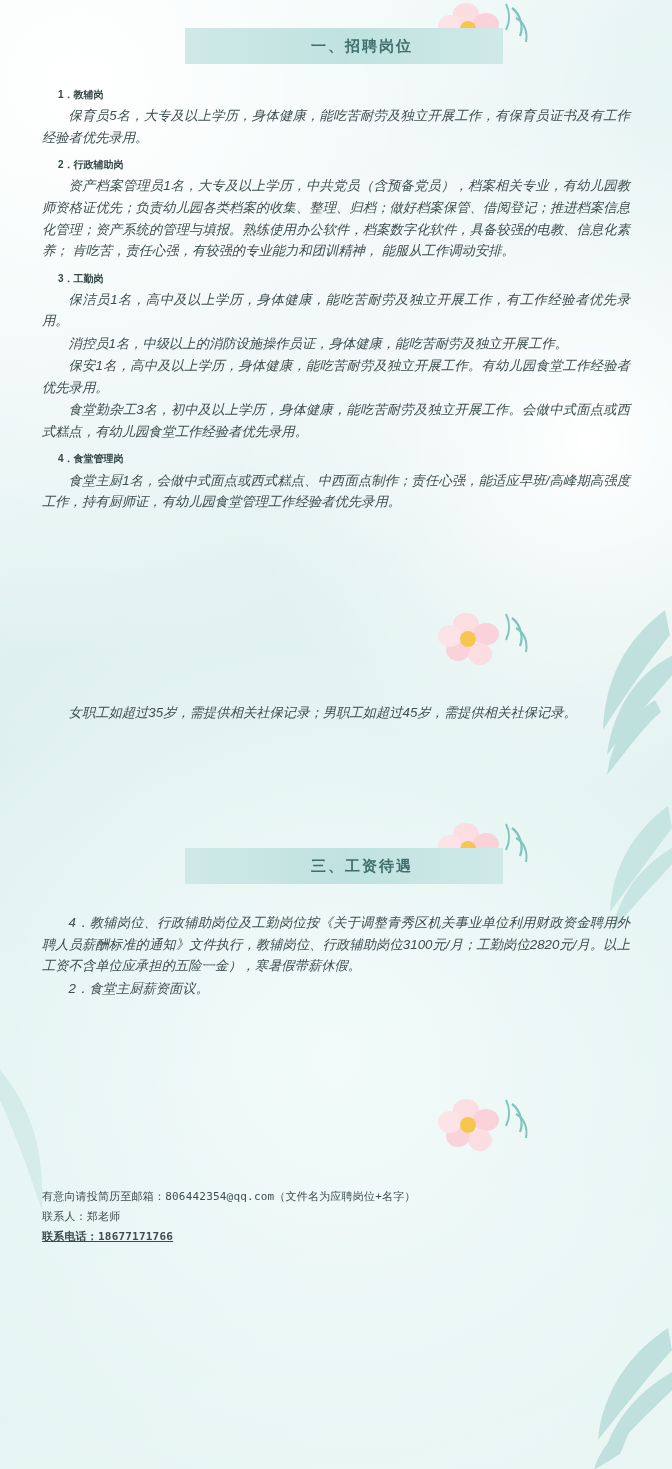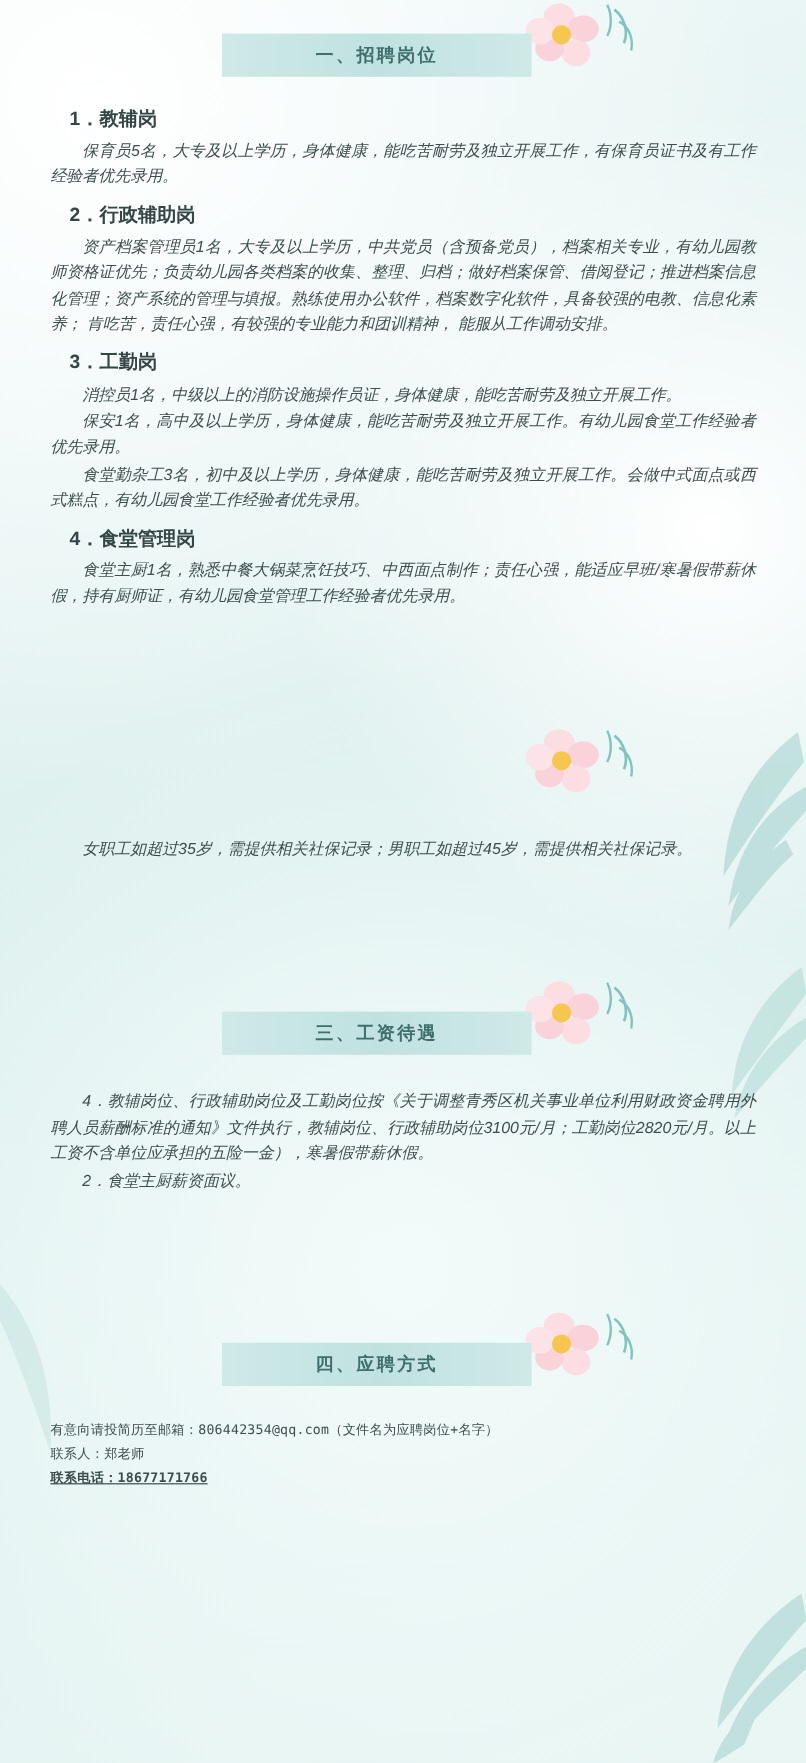--- a/index.html
+++ b/index.html
@@ -46,26 +46,27 @@
   }
 
   .banner-row {
     position: relative;
     height: 78px;
   }
   .banner {
     position: absolute;
     left: 185px;
     top: 28px;
-    width: 258px;
+    width: 282px;
     height: 36px;
     background: linear-gradient(90deg, #cfe9e7 0%, #bfe2e0 50%, #cfe9e7 100%);
     display: flex;
     align-items: center;
     justify-content: center;
+    padding-left: 36px;
   }
   .banner-title {
     font-size: 15px;
     font-weight: bold;
     letter-spacing: 2px;
     color: #3f6e6c;
   }
   .flower {
     position: absolute;
     left: 420px;
@@ -75,21 +76,21 @@
   }
 
   .body-text {
     padding: 0 42px 0 42px;
     font-size: 13.3px;
     line-height: 1.62;
     color: #3d4d4d;
   }
   .h-item {
     font-weight: bold;
-    font-size: 16px;
+    font-size: 10px;
     margin: 9px 0 2px 0;
     padding-left: 16px;
     color: #334545;
   }
   .p {
     margin: 0 0 1px 0;
     text-indent: 2em;
     text-align: justify;
     font-style: italic;
   }
@@ -161,25 +162,26 @@
         <span class="banner-title">一、招聘岗位</span>
       </div>
     </div>
 
     <div class="body-text">
       <div class="h-item">1．教辅岗</div>
       <p class="p">保育员5名，大专及以上学历，身体健康，能吃苦耐劳及独立开展工作，有保育员证书及有工作经验者优先录用。</p>
       <div class="h-item">2．行政辅助岗</div>
       <p class="p">资产档案管理员1名，大专及以上学历，中共党员（含预备党员），档案相关专业，有幼儿园教师资格证优先；负责幼儿园各类档案的收集、整理、归档；做好档案保管、借阅登记；推进档案信息化管理；资产系统的管理与填报。熟练使用办公软件，档案数字化软件，具备较强的电教、信息化素养； 肯吃苦，责任心强，有较强的专业能力和团训精神， 能服从工作调动安排。</p>
       <div class="h-item">3．工勤岗</div>
+      <p class="p">保洁员1名，高中及以上学历，身体健康，能吃苦耐劳及独立开展工作，有工作经验者优先录用。</p>
       <p class="p">消控员1名，中级以上的消防设施操作员证，身体健康，能吃苦耐劳及独立开展工作。</p>
       <p class="p">保安1名，高中及以上学历，身体健康，能吃苦耐劳及独立开展工作。有幼儿园食堂工作经验者优先录用。</p>
       <p class="p">食堂勤杂工3名，初中及以上学历，身体健康，能吃苦耐劳及独立开展工作。会做中式面点或西式糕点，有幼儿园食堂工作经验者优先录用。</p>
       <div class="h-item">4．食堂管理岗</div>
-      <p class="p">食堂主厨1名，熟悉中餐大锅菜烹饪技巧、中西面点制作；责任心强，能适应早班/寒暑假带薪休假，持有厨师证，有幼儿园食堂管理工作经验者优先录用。</p>
+      <p class="p">食堂主厨1名，会做中式面点或西式糕点、中西面点制作；责任心强，能适应早班/高峰期高强度工作，持有厨师证，有幼儿园食堂管理工作经验者优先录用。</p>
     </div>
   </div>
 
   <div class="gap-xl"></div>
 
   <div class="section">
     <div class="banner-row">
       <svg class="flower" viewBox="0 0 110 70">
         <g>
           <path d="M92 8 C100 14 104 26 100 36" stroke="#7fc4bf" stroke-width="2.2" fill="none"></path>
@@ -238,23 +240,20 @@
           <path d="M96 18 C104 22 108 32 106 42" stroke="#7fc4bf" stroke-width="2" fill="none"></path>
           <path d="M86 4 C90 12 90 22 86 30" stroke="#7fc4bf" stroke-width="2" fill="none"></path>
           <ellipse cx="46" cy="14" rx="13" ry="11" fill="#fbdde2"></ellipse>
           <ellipse cx="66" cy="24" rx="13" ry="11" fill="#f9d2da"></ellipse>
           <ellipse cx="60" cy="44" rx="12" ry="11" fill="#fbdde2"></ellipse>
           <ellipse cx="38" cy="40" rx="12" ry="11" fill="#f9d2da"></ellipse>
           <ellipse cx="30" cy="26" rx="12" ry="11" fill="#fbe3e7"></ellipse>
           <circle cx="48" cy="29" r="8" fill="#f6c64f"></circle>
         </g>
       </svg>
-      <div class="banner">
-        <span class="banner-title">四、应聘方式</span>
-      </div>
     </div>
     <div class="body-text">
       <div class="gap-sm"></div>
       <p class="p-mono">有意向请投简历至邮箱：806442354@qq.com（文件名为应聘岗位+名字）</p>
       <p class="p-mono">联系人：郑老师</p>
       <p class="p-mono p-mono-b">联系电话：18677171766</p>
     </div>
   </div>
 
 </div>

